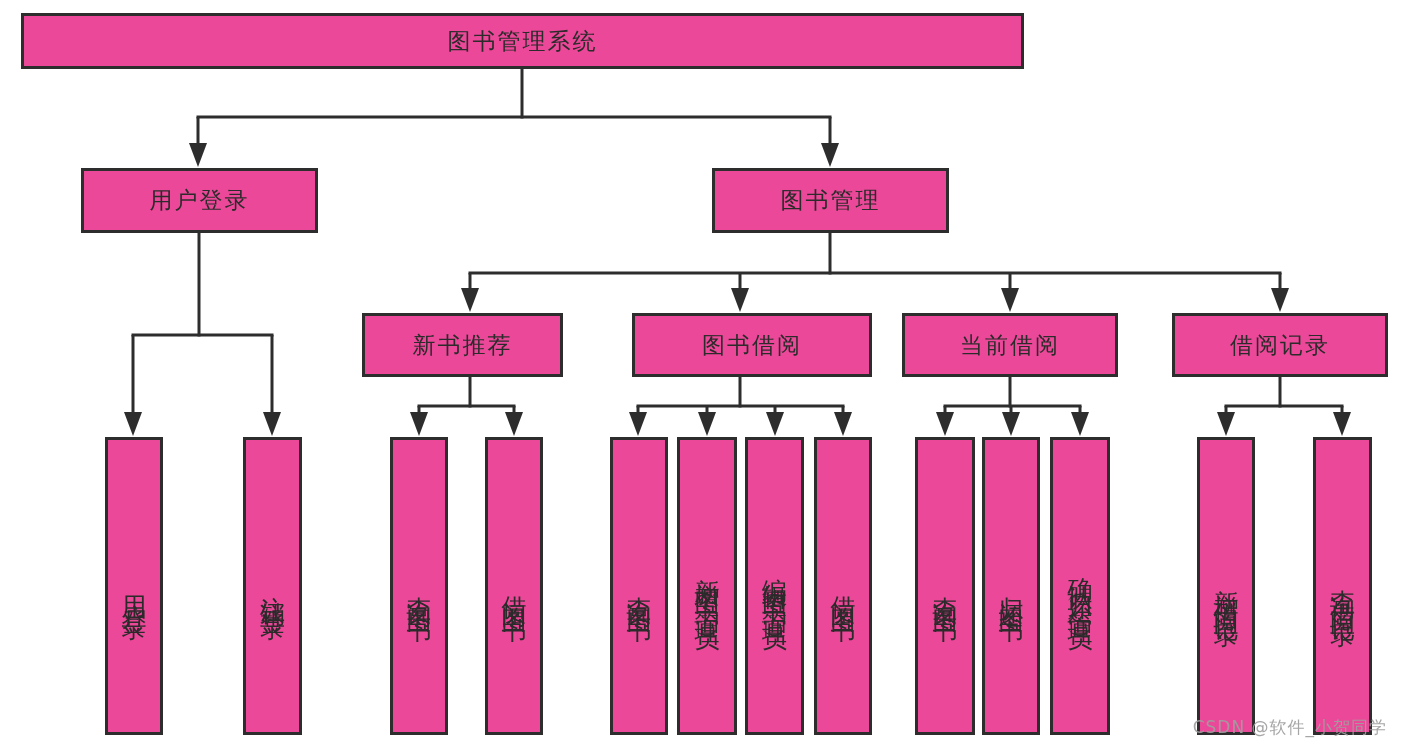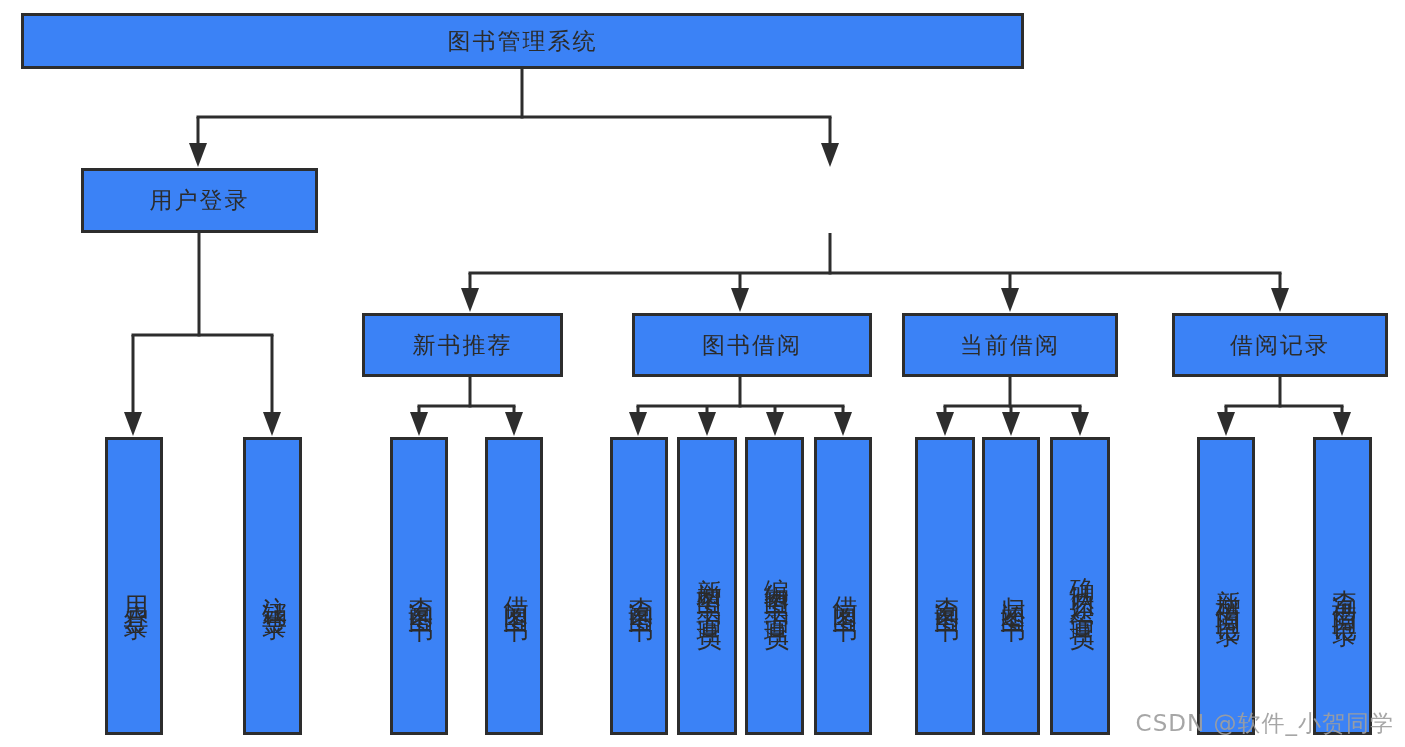--- a/index.html
+++ b/index.html
@@ -20,47 +20,46 @@
     left: 0; top: 0;
     width: 1405px;
     height: 747px;
   }
   .connectors line { stroke: #2d2d2d; stroke-width: 3; }
   .connectors polygon { fill: #2d2d2d; }
   .node {
     position: absolute;
     box-sizing: border-box;
     border: 3px solid #2d2d2d;
-    background: #3b82f6;
+    background: #ec4899;
     display: flex;
     align-items: center;
     justify-content: center;
     color: #2b2b2b;
-    font-family: Liberation Mono, monospace;
   }
   .node .hlabel {
     font-size: 23px;
     letter-spacing: 2px;
     white-space: nowrap;
   }
   .leaf { top: 437px; height: 298px; }
   .leaf .vtext {
     writing-mode: vertical-rl;
     text-orientation: mixed;
     font-size: 25px;
     letter-spacing: 7px;
     padding-top: 7px;
     line-height: 1;
     color: #2b2b2b;
   }
   .watermark {
     position: absolute;
-    right: 11px;
+    right: 18px;
     bottom: 8px;
-    font-size: 23px;
+    font-size: 17px;
     letter-spacing: 1px;
     color: rgba(158, 158, 158, 0.92);
     z-index: 5;
     white-space: nowrap;
   }
 </style>
 </head>
 <body>
 
 <div class="canvas">
@@ -141,20 +140,23 @@
     </g>
   </svg>
 
   <div class="node" style="left:21px;top:13px;width:1003px;height:56px">
     <span class="hlabel">图书管理系统</span>
   </div>
 
   <div class="node" style="left:81px;top:168px;width:237px;height:65px">
     <span class="hlabel">用户登录</span>
   </div>
+  <div class="node" style="left:712px;top:168px;width:237px;height:65px">
+    <span class="hlabel">图书管理</span>
+  </div>
 
   <div class="node" style="left:362px;top:313px;width:201px;height:64px">
     <span class="hlabel">新书推荐</span>
   </div>
   <div class="node" style="left:632px;top:313px;width:240px;height:64px">
     <span class="hlabel">图书借阅</span>
   </div>
   <div class="node" style="left:1172px;top:313px;width:216px;height:64px">
     <span class="hlabel">借阅记录</span>
   </div>

